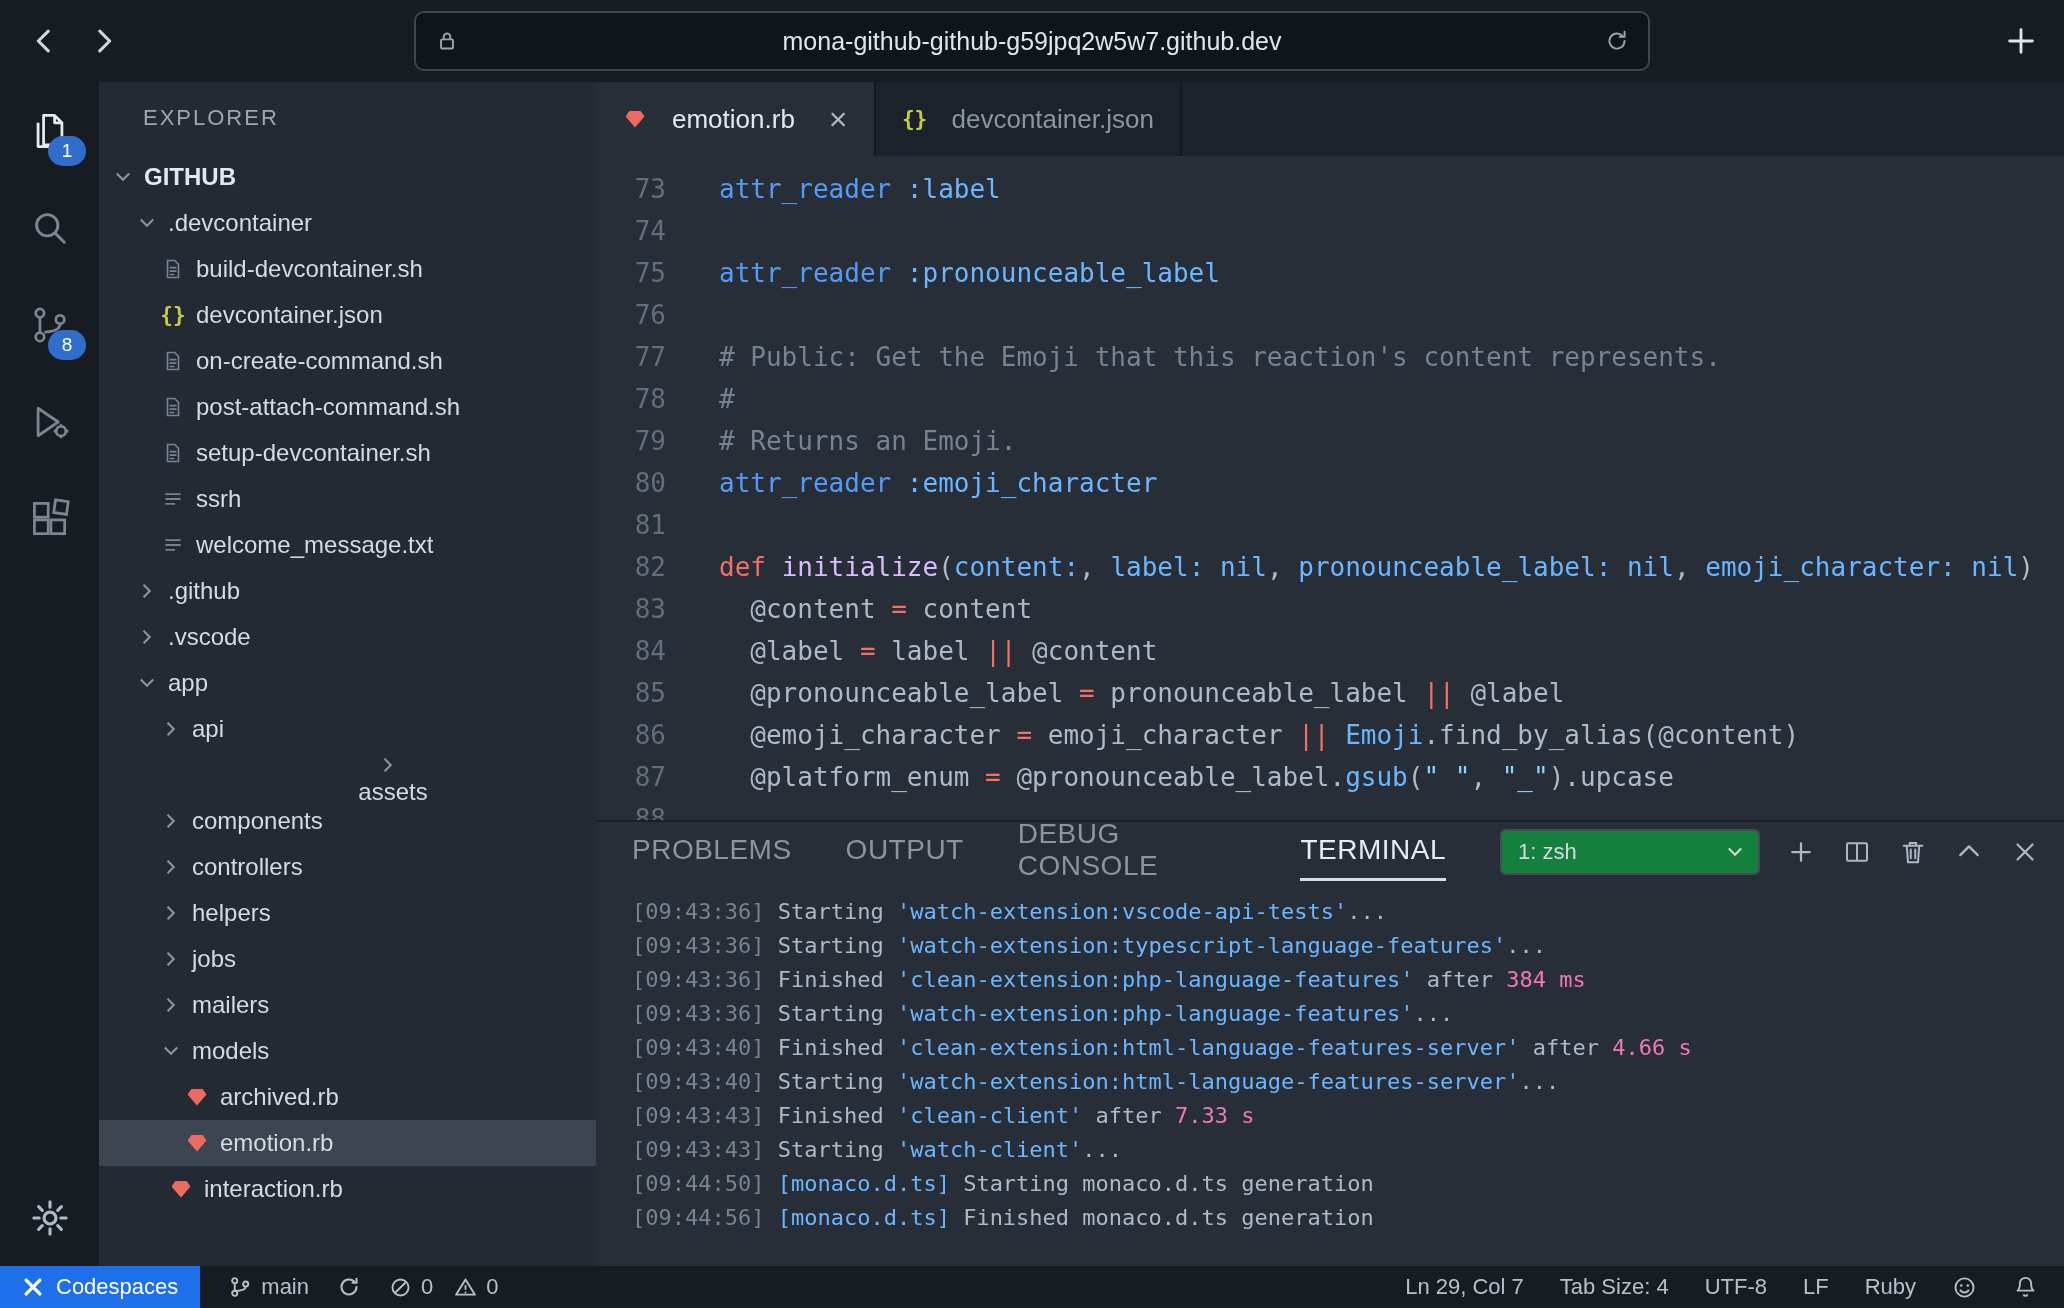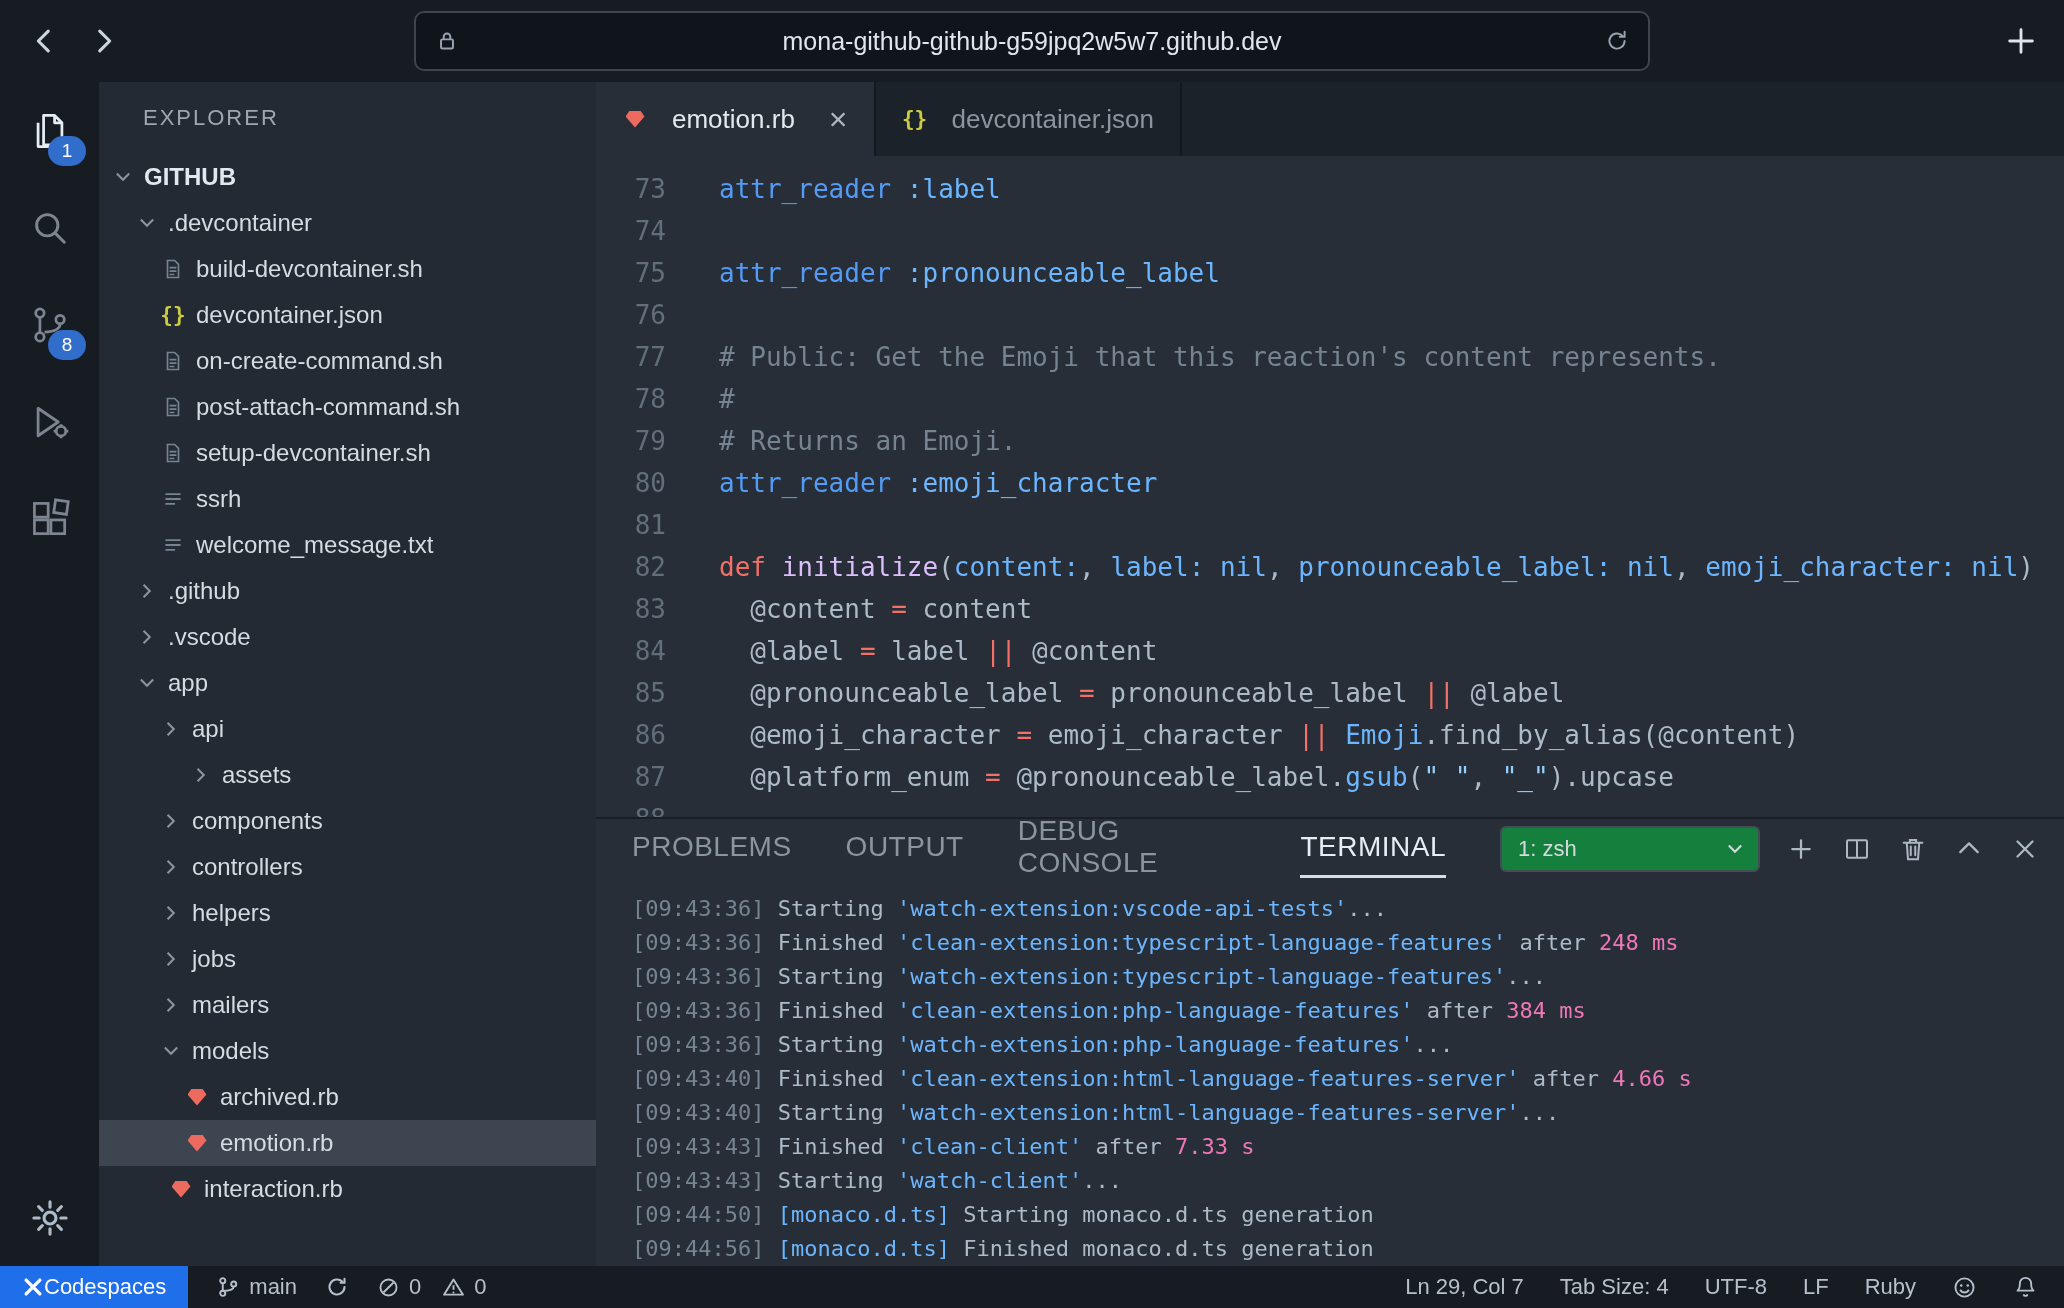--- a/index.html
+++ b/index.html
@@ -63,21 +63,21 @@
   .shell-picker{display:flex;align-items:center;justify-content:space-between;min-width:228px;height:42px;
                 background:#15803d;border:2px solid #444c56;border-radius:6px;padding:0 12px 0 16px;
                 font-size:22px;color:#d4dae0;gap:16px;cursor:pointer;}
   .icon-btn{display:flex;align-items:center;justify-content:center;cursor:pointer;}
   .terminal{flex:1;overflow:hidden;padding:14px 0 0 36px;font-family:"DejaVu Sans Mono",monospace;font-size:22px;}
   .term-line{height:34px;line-height:34px;white-space:pre;}
   .tt-p{color:var(--fg);} .tt-t{color:var(--term_time);} .tt-n{color:var(--term_name);} .tt-d{color:var(--term_dur);}
 
   
   .status-bar{flex:0 0 42px;background:var(--chrome_bg);display:flex;align-items:center;font-size:22px;color:#b7c0c9;}
-  .cs-block{height:100%;background:var(--codespaces_bg);color:#fff;display:flex;align-items:center;gap:0;padding:0 22px;cursor:pointer;}
+  .cs-block{height:100%;background:var(--codespaces_bg);color:#fff;display:flex;align-items:center;gap:12px;padding:0 22px;cursor:pointer;}
   .sb-item{display:flex;align-items:center;gap:9px;margin-left:28px;cursor:pointer;}
   .sb-right{margin-left:auto;display:flex;align-items:center;gap:36px;padding-right:26px;}
   .sb-texts{display:flex;gap:36px;}
   .sb-text{cursor:pointer;}
   svg{display:block;}
 </style>
 </head>
 <body>
 
 <div class="page">
@@ -265,21 +265,21 @@
               <span class="tree-label">app</span>
             </div>
             <div class="tree-row" style="padding-left: 61px;">
               <span class="chev">
                 <svg viewBox="0 0 16 16" width="22" height="22" fill="none" stroke="currentColor" stroke-width="1.5">
                   <path d="M5.5 3.5L10 8l-4.5 4.5"></path>
                 </svg>
               </span>
               <span class="tree-label">api</span>
             </div>
-            <div class="tree-row" style="padding-left: 91px;">
+            <div class="tree-row" style="padding-left: 91px; flex-direction: column;">
               <span class="chev">
                 <svg viewBox="0 0 16 16" width="22" height="22" fill="none" stroke="currentColor" stroke-width="1.5">
                   <path d="M5.5 3.5L10 8l-4.5 4.5"></path>
                 </svg>
               </span>
               <span class="tree-label">assets</span>
             </div>
             <div class="tree-row" style="padding-left: 61px;">
               <span class="chev">
                 <svg viewBox="0 0 16 16" width="22" height="22" fill="none" stroke="currentColor" stroke-width="1.5">
@@ -424,21 +424,20 @@
             </span>
             <span class="icon-btn">
               <svg width="30" height="30" viewBox="0 0 24 24" fill="none" stroke="currentColor" stroke-width="1.8" stroke-linecap="round">
                   <path d="M6 6l12 12M18 6L6 18"></path>
                 </svg>
             </span>
           </div>
         </div>
         <div class="terminal">
             <div class="term-line"><span class="tt-t">[09:43:36] </span><span class="tt-p">Starting </span><span class="tt-n">'watch-extension:vscode-api-tests'</span><span class="tt-p">...</span></div>
-            <div class="term-line"><span class="tt-t">[09:43:36] </span><span class="tt-p">Finished </span><span class="tt-n">'clean-extension:typescript-language-features'</span><span class="tt-p"> after </span><span class="tt-d">248 ms</span></div>
             <div class="term-line"><span class="tt-t">[09:43:36] </span><span class="tt-p">Starting </span><span class="tt-n">'watch-extension:typescript-language-features'</span><span class="tt-p">...</span></div>
             <div class="term-line"><span class="tt-t">[09:43:36] </span><span class="tt-p">Finished </span><span class="tt-n">'clean-extension:php-language-features'</span><span class="tt-p"> after </span><span class="tt-d">384 ms</span></div>
             <div class="term-line"><span class="tt-t">[09:43:36] </span><span class="tt-p">Starting </span><span class="tt-n">'watch-extension:php-language-features'</span><span class="tt-p">...</span></div>
             <div class="term-line"><span class="tt-t">[09:43:40] </span><span class="tt-p">Finished </span><span class="tt-n">'clean-extension:html-language-features-server'</span><span class="tt-p"> after </span><span class="tt-d">4.66 s</span></div>
             <div class="term-line"><span class="tt-t">[09:43:40] </span><span class="tt-p">Starting </span><span class="tt-n">'watch-extension:html-language-features-server'</span><span class="tt-p">...</span></div>
             <div class="term-line"><span class="tt-t">[09:43:43] </span><span class="tt-p">Finished </span><span class="tt-n">'clean-client'</span><span class="tt-p"> after </span><span class="tt-d">7.33 s</span></div>
             <div class="term-line"><span class="tt-t">[09:43:43] </span><span class="tt-p">Starting </span><span class="tt-n">'watch-client'</span><span class="tt-p">...</span></div>
             <div class="term-line"><span class="tt-t">[09:44:50] </span><span class="tt-n">[monaco.d.ts]</span><span class="tt-p"> Starting monaco.d.ts generation</span></div>
             <div class="term-line"><span class="tt-t">[09:44:56] </span><span class="tt-n">[monaco.d.ts]</span><span class="tt-p"> Finished monaco.d.ts generation</span></div>
           </div>

